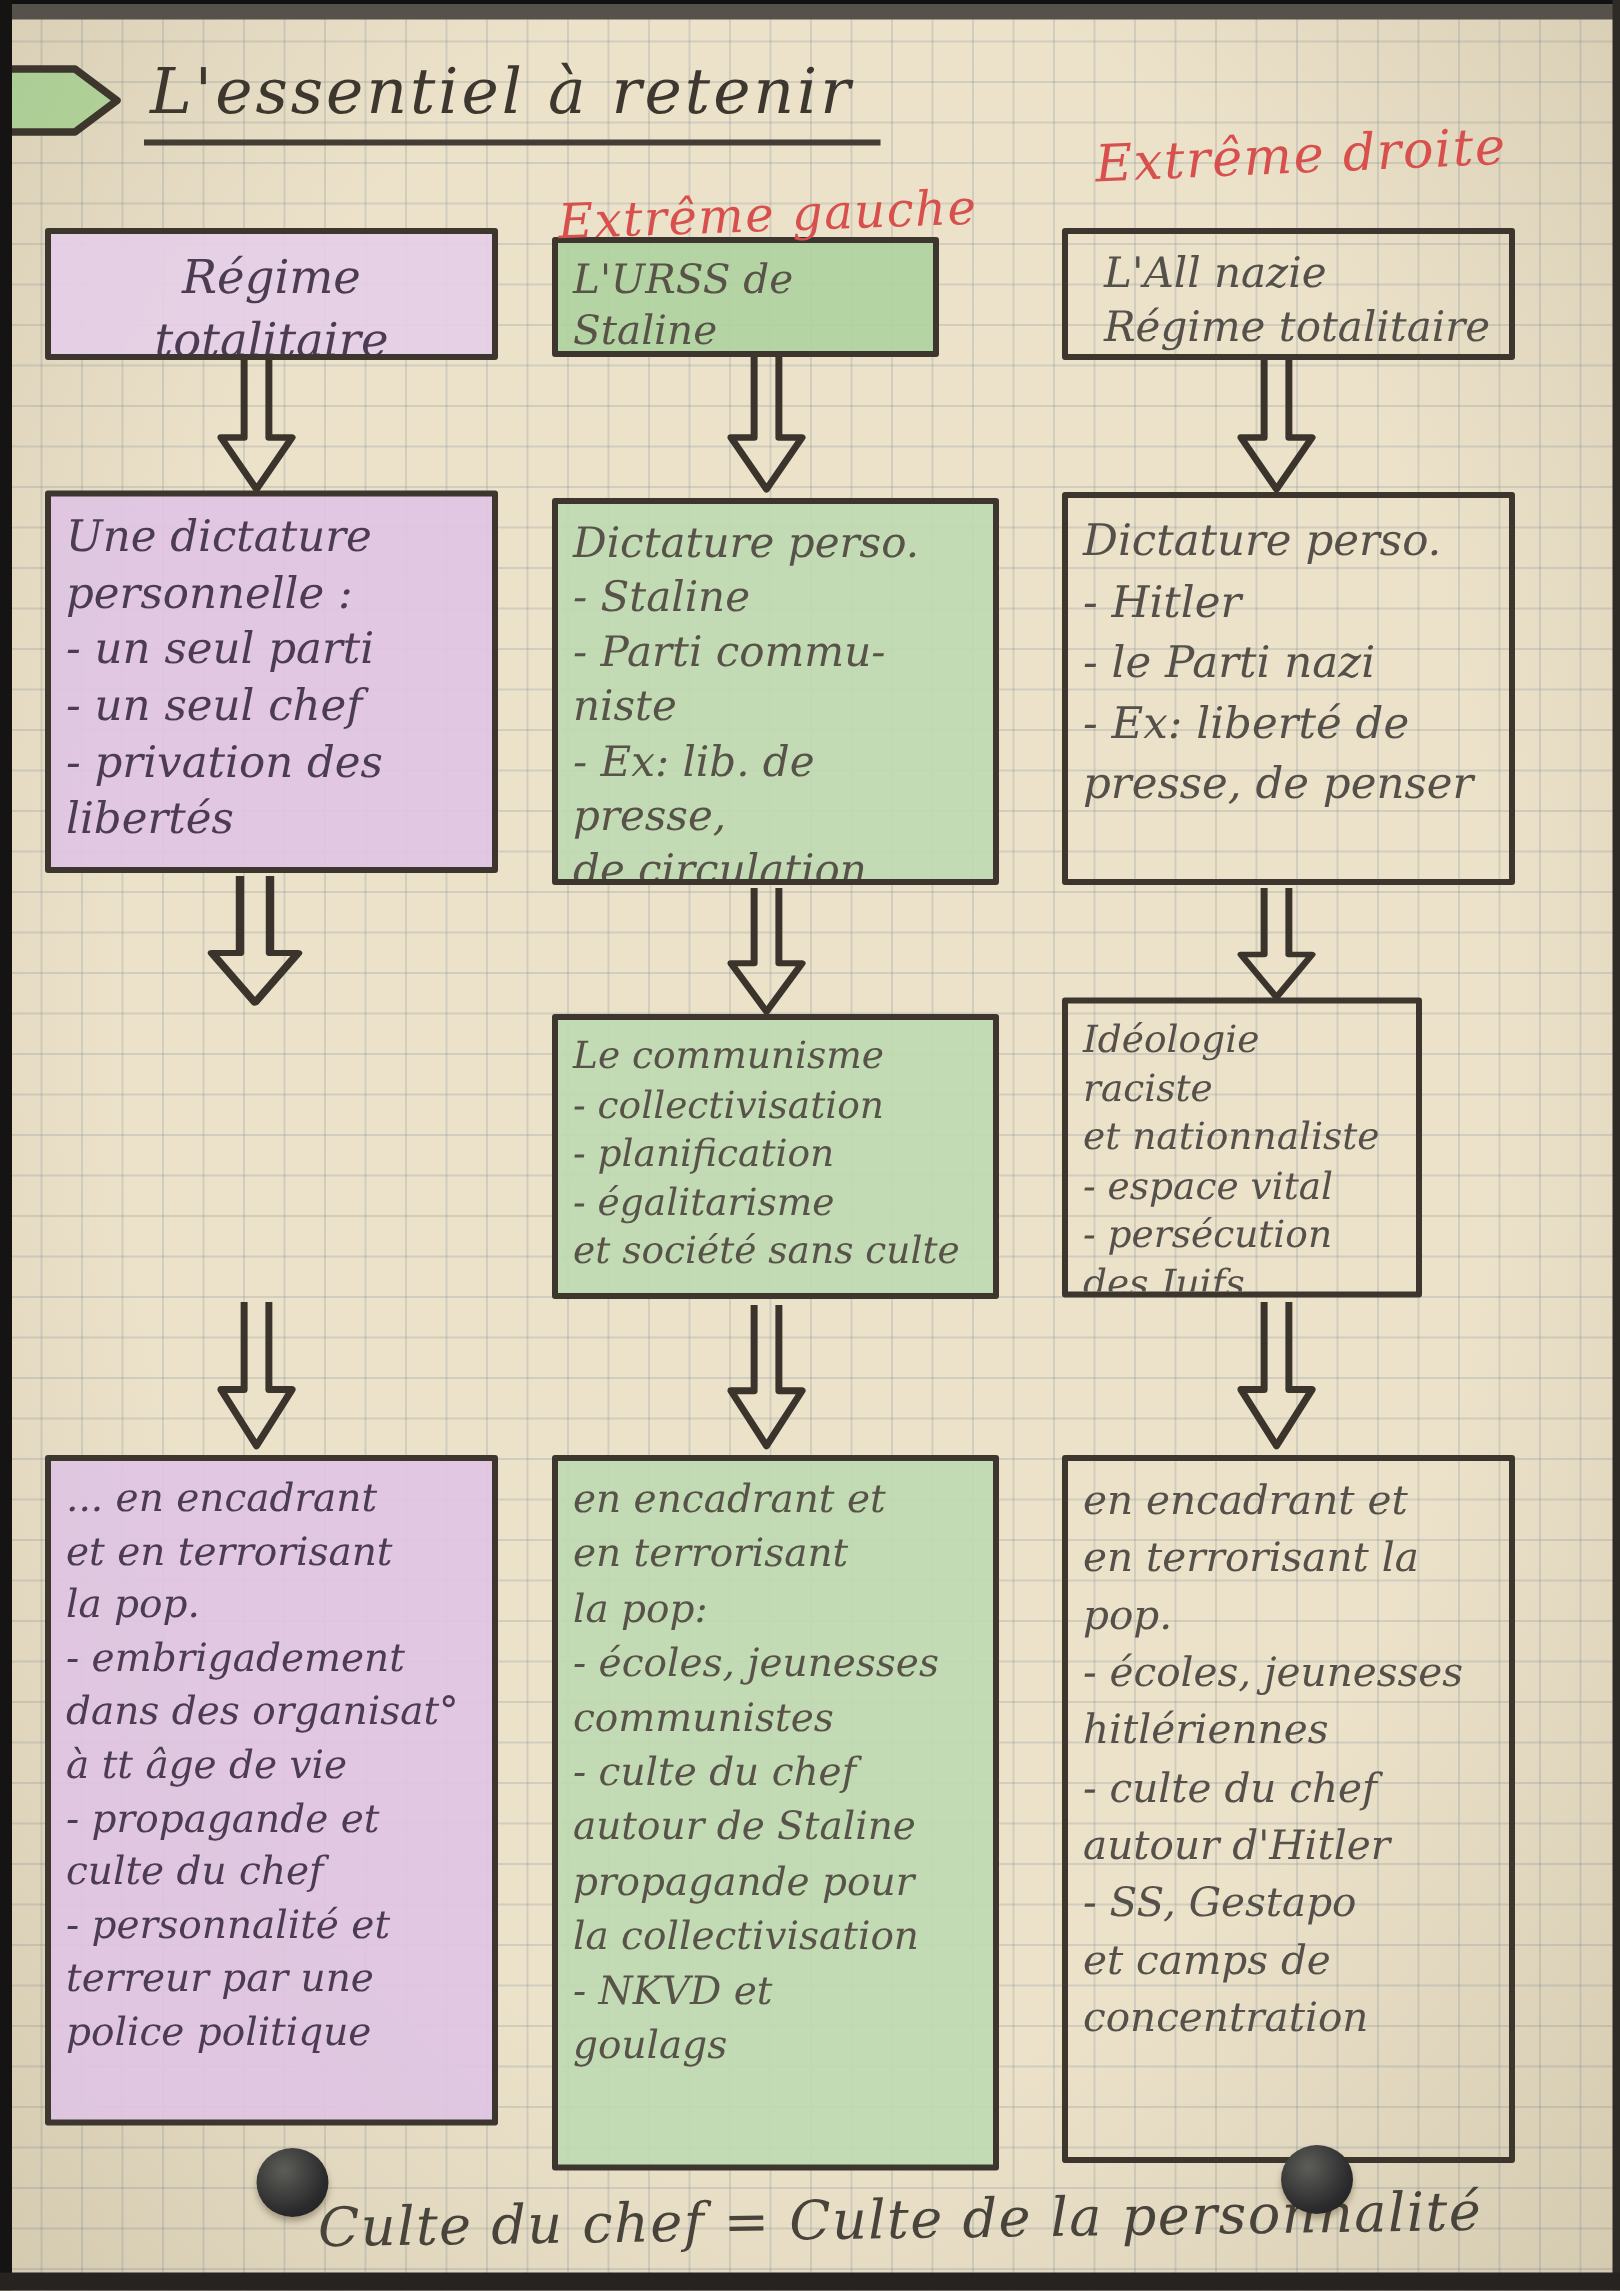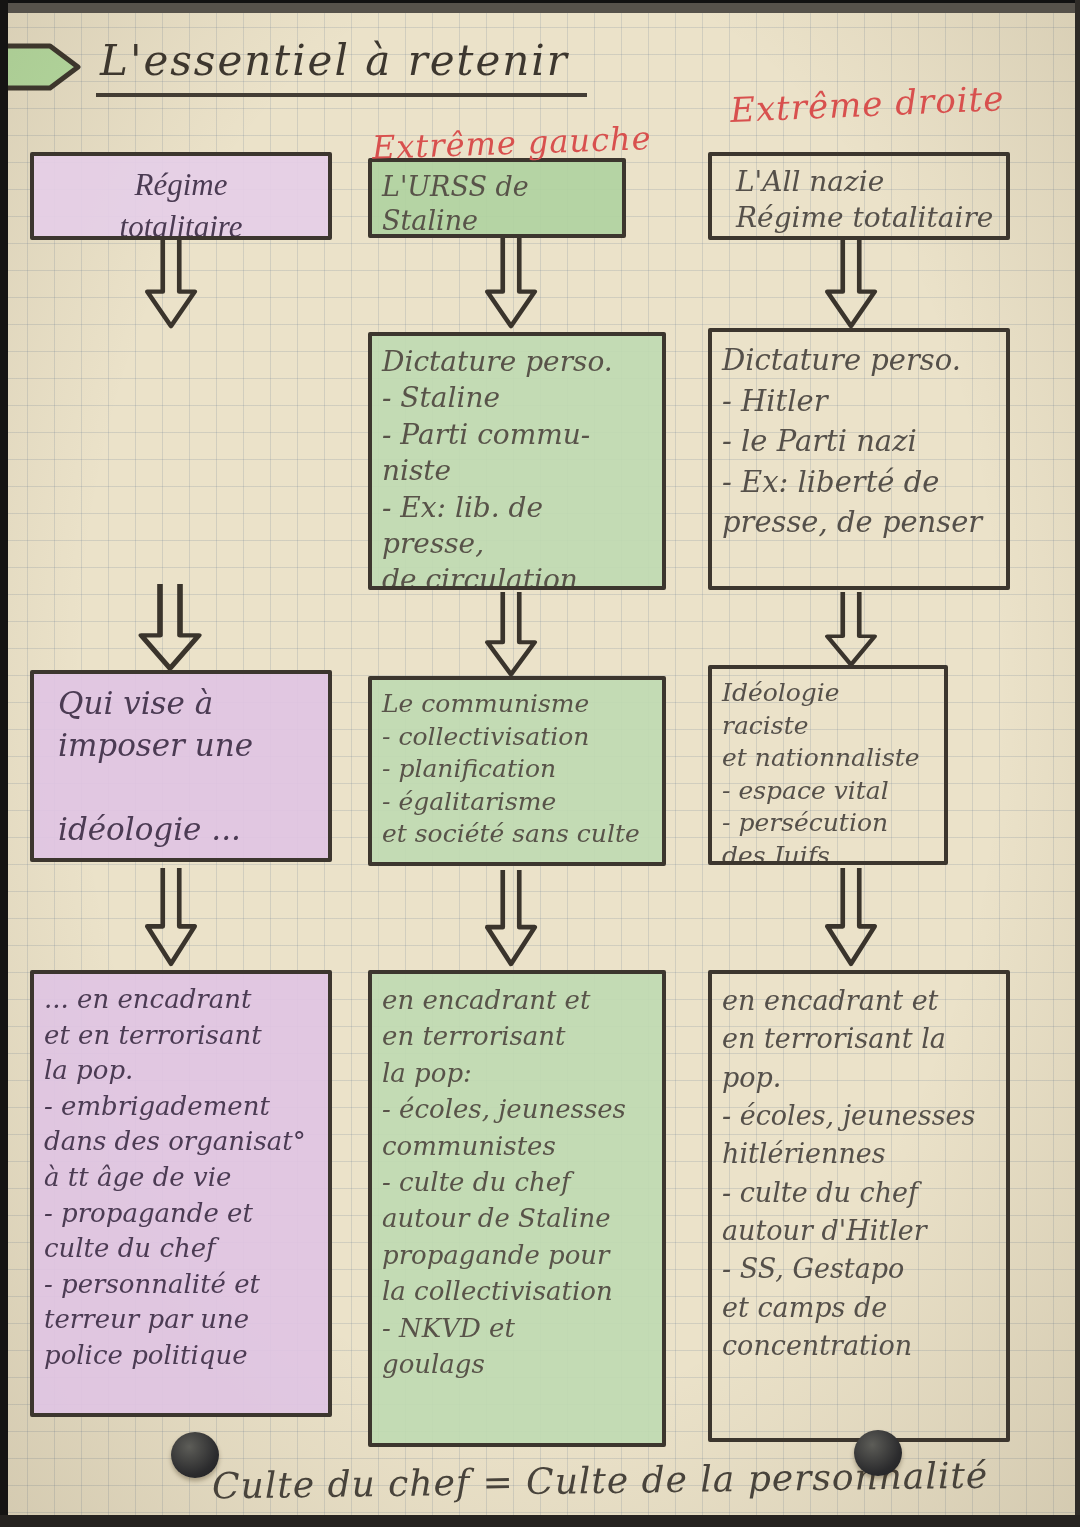--- a/index.html
+++ b/index.html
@@ -74,29 +74,31 @@
   <div class="title-row">
     <svg class="bullet" width="88" height="50" viewBox="0 0 88 50">
       <path d="M2 4 L56 4 L84 25 L56 46 L2 46 Z" fill="#b7dda2" stroke="#3c362e" stroke-width="5" stroke-linejoin="round"></path>
     </svg>
     <div class="title">L'essentiel à retenir</div>
   </div>
 
   <div class="tag tag-left">Extrême gauche</div>
   <div class="tag tag-right">Extrême droite</div>
 
-  <div class="box center fill-pink-light" style="left:30px;top:152px;width:302px;height:88px;font-family:Liberation Serif, serif;">
+  <div class="box center fill-pink-light" style="left:30px;top:152px;width:302px;height:88px;">
     <div class="box-text ink-purple" style="font-size:31px;">Régime
 totalitaire</div>
   </div>
-  <div class="box fill-pink" style="left:30px;top:670px;width:302px;height:192px;">
-    <div class="box-text ink-purple" style="font-size:31px;padding-left:24px;">Qui vise à
-imposer une
-
-idéologie ...</div>
+  <div class="box fill-pink" style="left:30px;top:327px;width:302px;height:255px;">
+    <div class="box-text ink-purple" style="font-size:29px;line-height:1.3;">Une dictature
+personnelle :
+- un seul parti
+- un seul chef
+- privation des
+  libertés</div>
   </div>
   <div class="box fill-pink" style="left:30px;top:970px;width:302px;height:447px;">
     <div class="box-text ink-purple" style="font-size:26px;line-height:1.37;">... en encadrant
 et en terrorisant
 la pop.
 - embrigadement
 dans des organisat°
 à tt âge de vie
 - propagande et
 culte du chef

